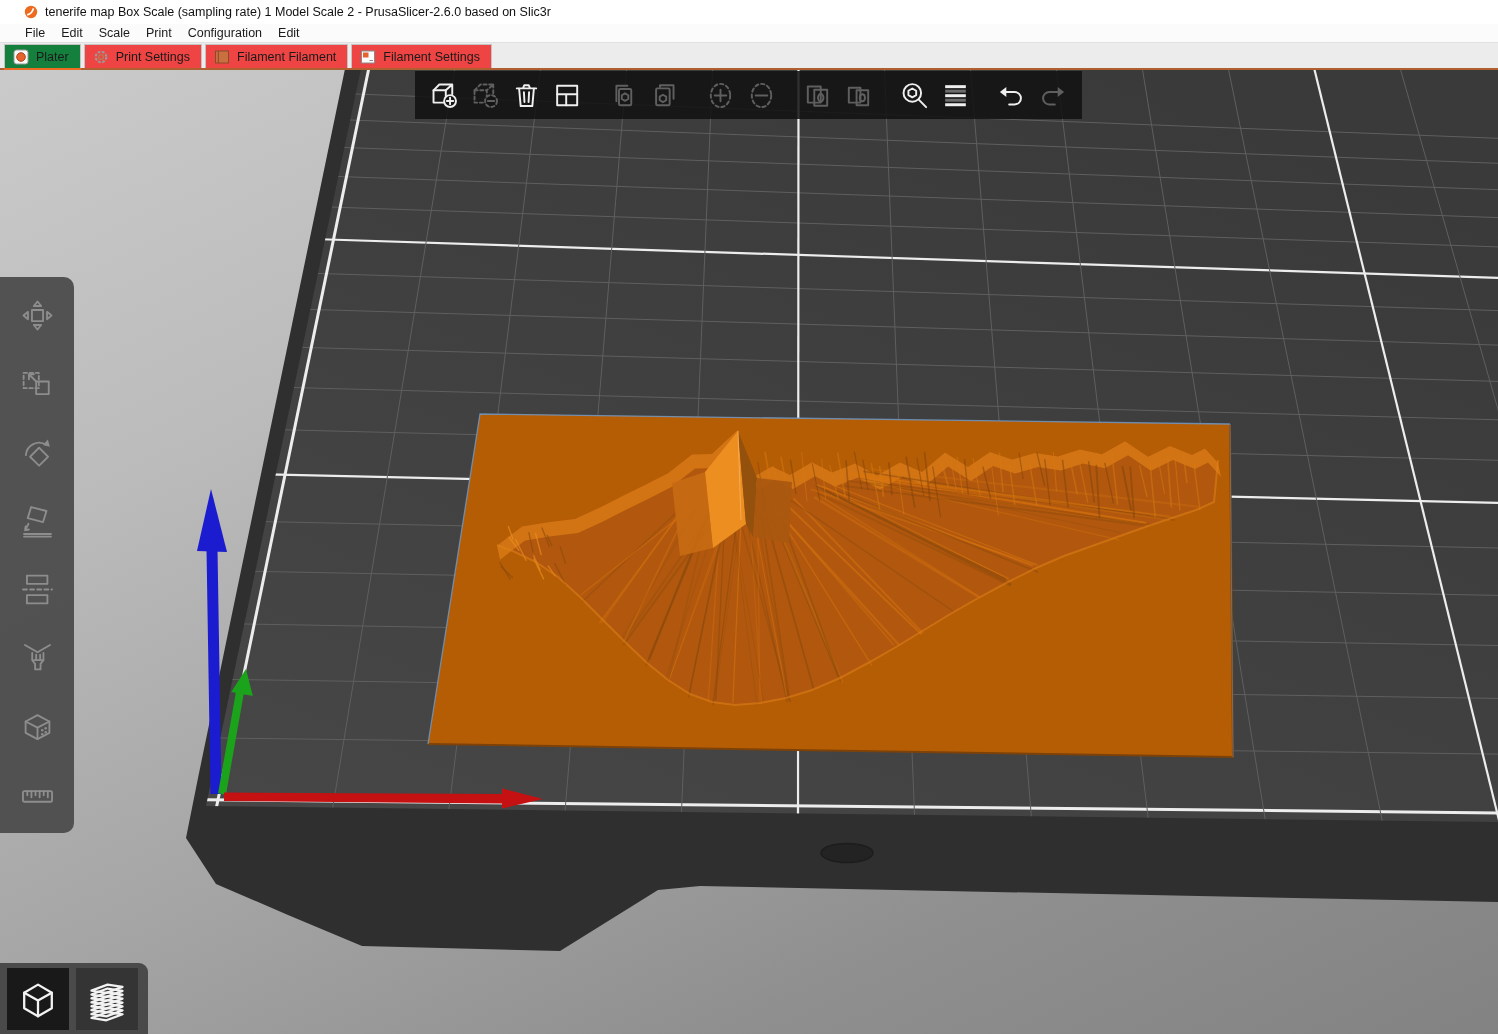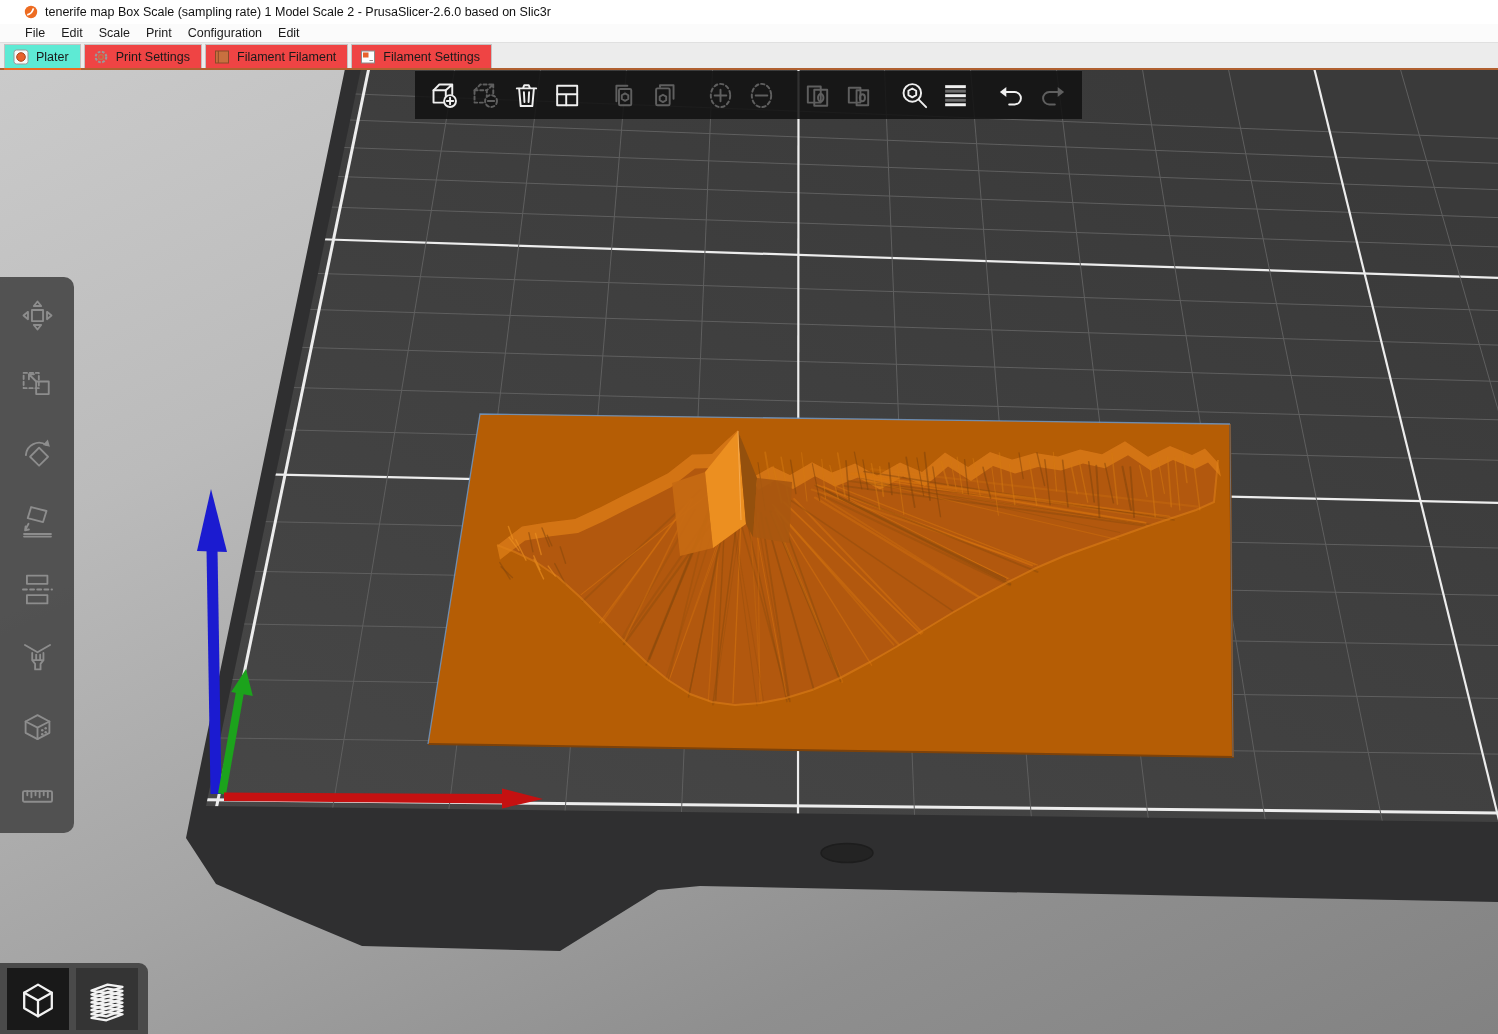--- a/index.html
+++ b/index.html
@@ -4,21 +4,21 @@
 <style>
   html,body{margin:0;padding:0;}
   body{width:1498px;height:1034px;overflow:hidden;font-family:"Liberation Sans",sans-serif;background:#fff;position:relative;}
   
   .titlebar{height:24px;display:flex;align-items:center;gap:7px;padding-left:24px;background:#ffffff;font-size:12.5px;color:#111;}
   .menubar{height:18px;display:flex;align-items:center;background:#fbfbfb;font-size:12.5px;color:#1a1a1a;padding-left:17px;}
   .menubar .mitem{padding:1px 8px;cursor:default;}
   .tabbar{height:28px;background:#ececec;display:flex;align-items:flex-end;padding-left:4px;border-top:1px solid #e0e0e0;border-bottom:2px solid #b06030;box-sizing:border-box;}
   .tab{position:relative;display:flex;align-items:center;gap:7px;height:23px;padding:0 11px 0 8px;margin-right:3px;background:#ef4444;border:1px solid #c3c3c3;border-bottom:none;font-size:12.5px;color:#1a1a1a;}
   .tab .ticon{width:16px;height:16px;display:block;}
-  .tab.active{background:#5eead4;}
+  .tab.active{background:#15803d;}
   .tab.active::after{content:"";position:absolute;left:-1px;right:-1px;bottom:-4px;height:4px;background:#ED6B21;}
   
   .scene3d{position:absolute;top:70px;left:0;width:1498px;height:964px;
     background:linear-gradient(155deg,#cacaca 0%,#bbbbbb 28%,#a5a5a5 55%,#8f8f8f 78%,#828282 100%);}
   .scene3d svg.world{position:absolute;inset:0;}
   
   .toptools{position:absolute;left:415px;top:1px;height:48px;background:rgba(17,17,17,0.86);display:flex;align-items:center;padding:0 9px;}
   .tbtn{width:41px;height:42px;display:flex;align-items:center;justify-content:center;color:#efefef;cursor:pointer;}
   .tbtn.disabled{color:#5f5f5f;cursor:default;}
   .tbtn.gap{margin-left:15px;}

